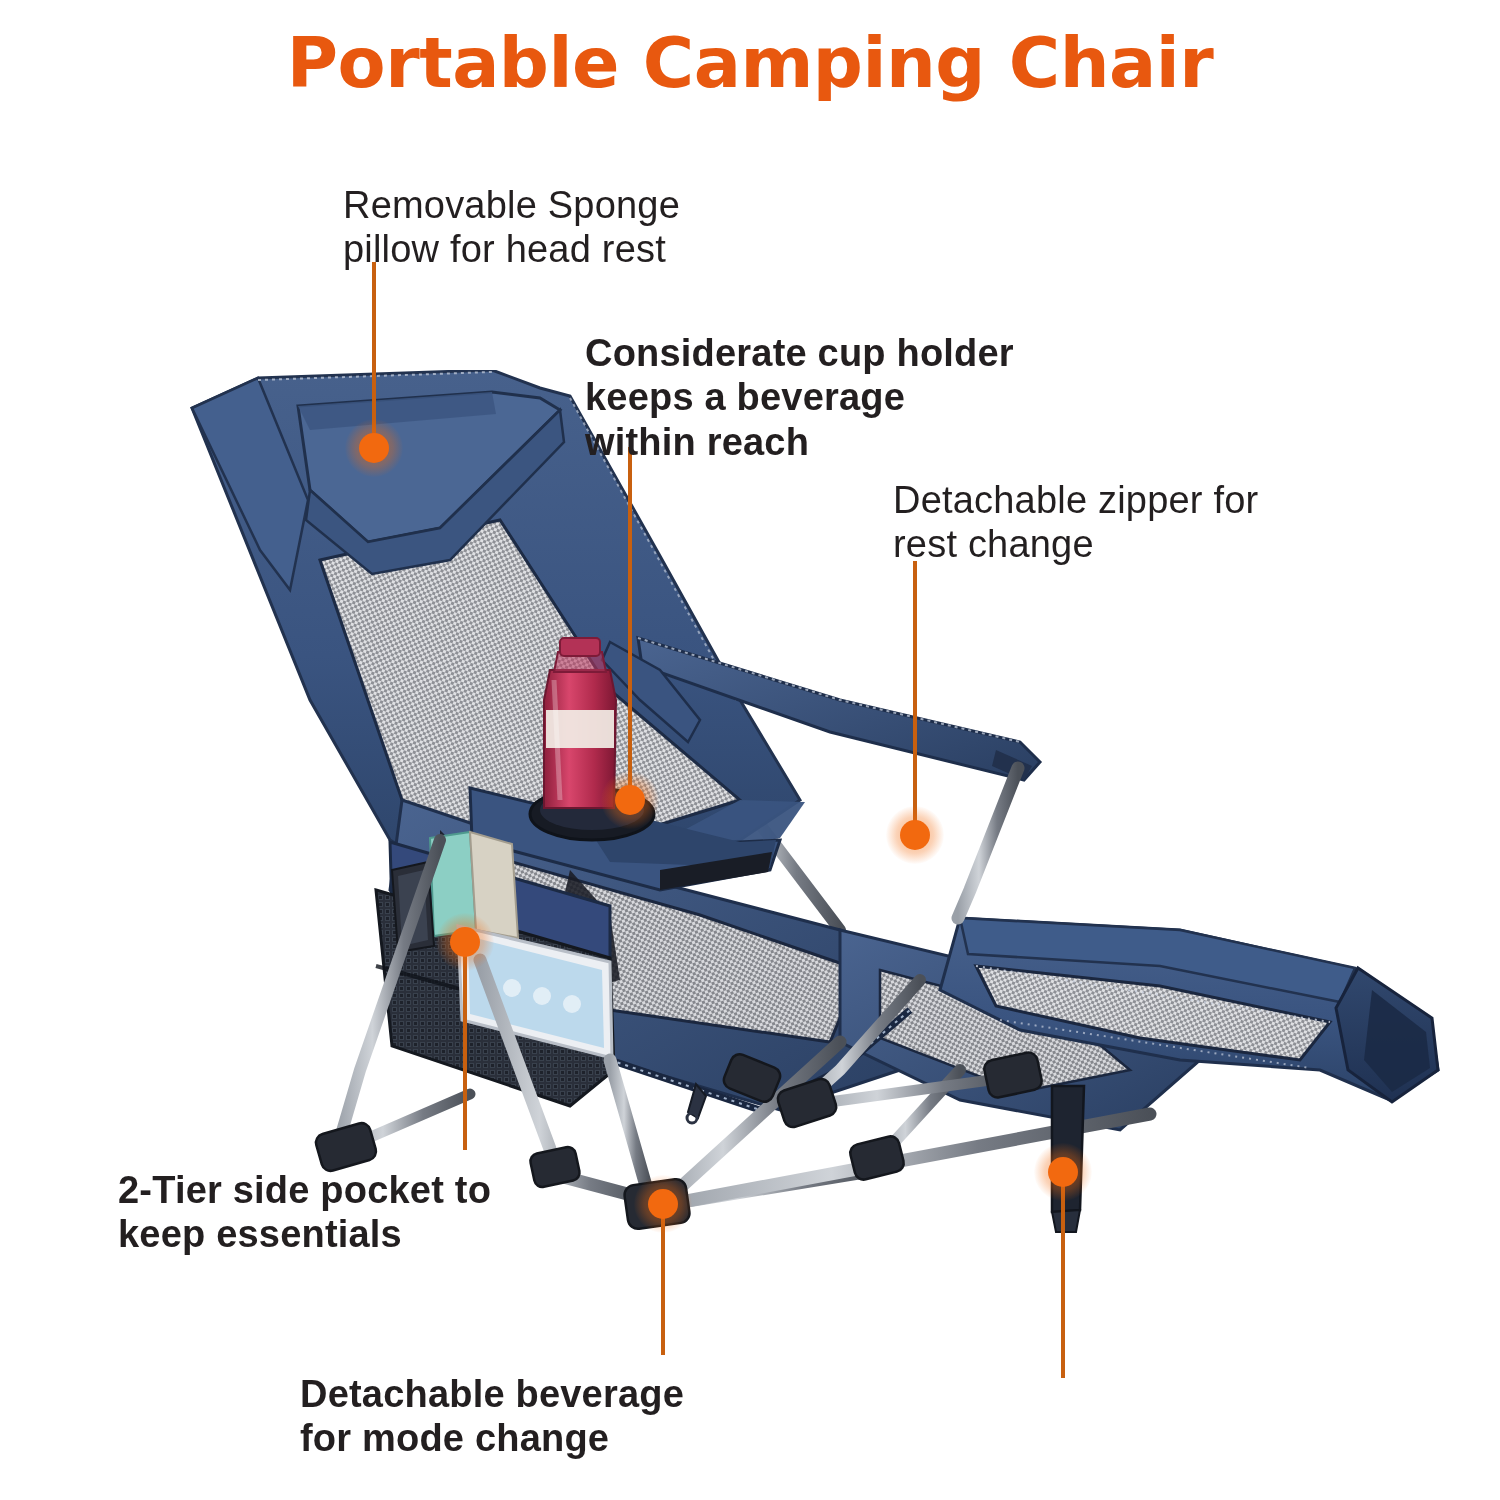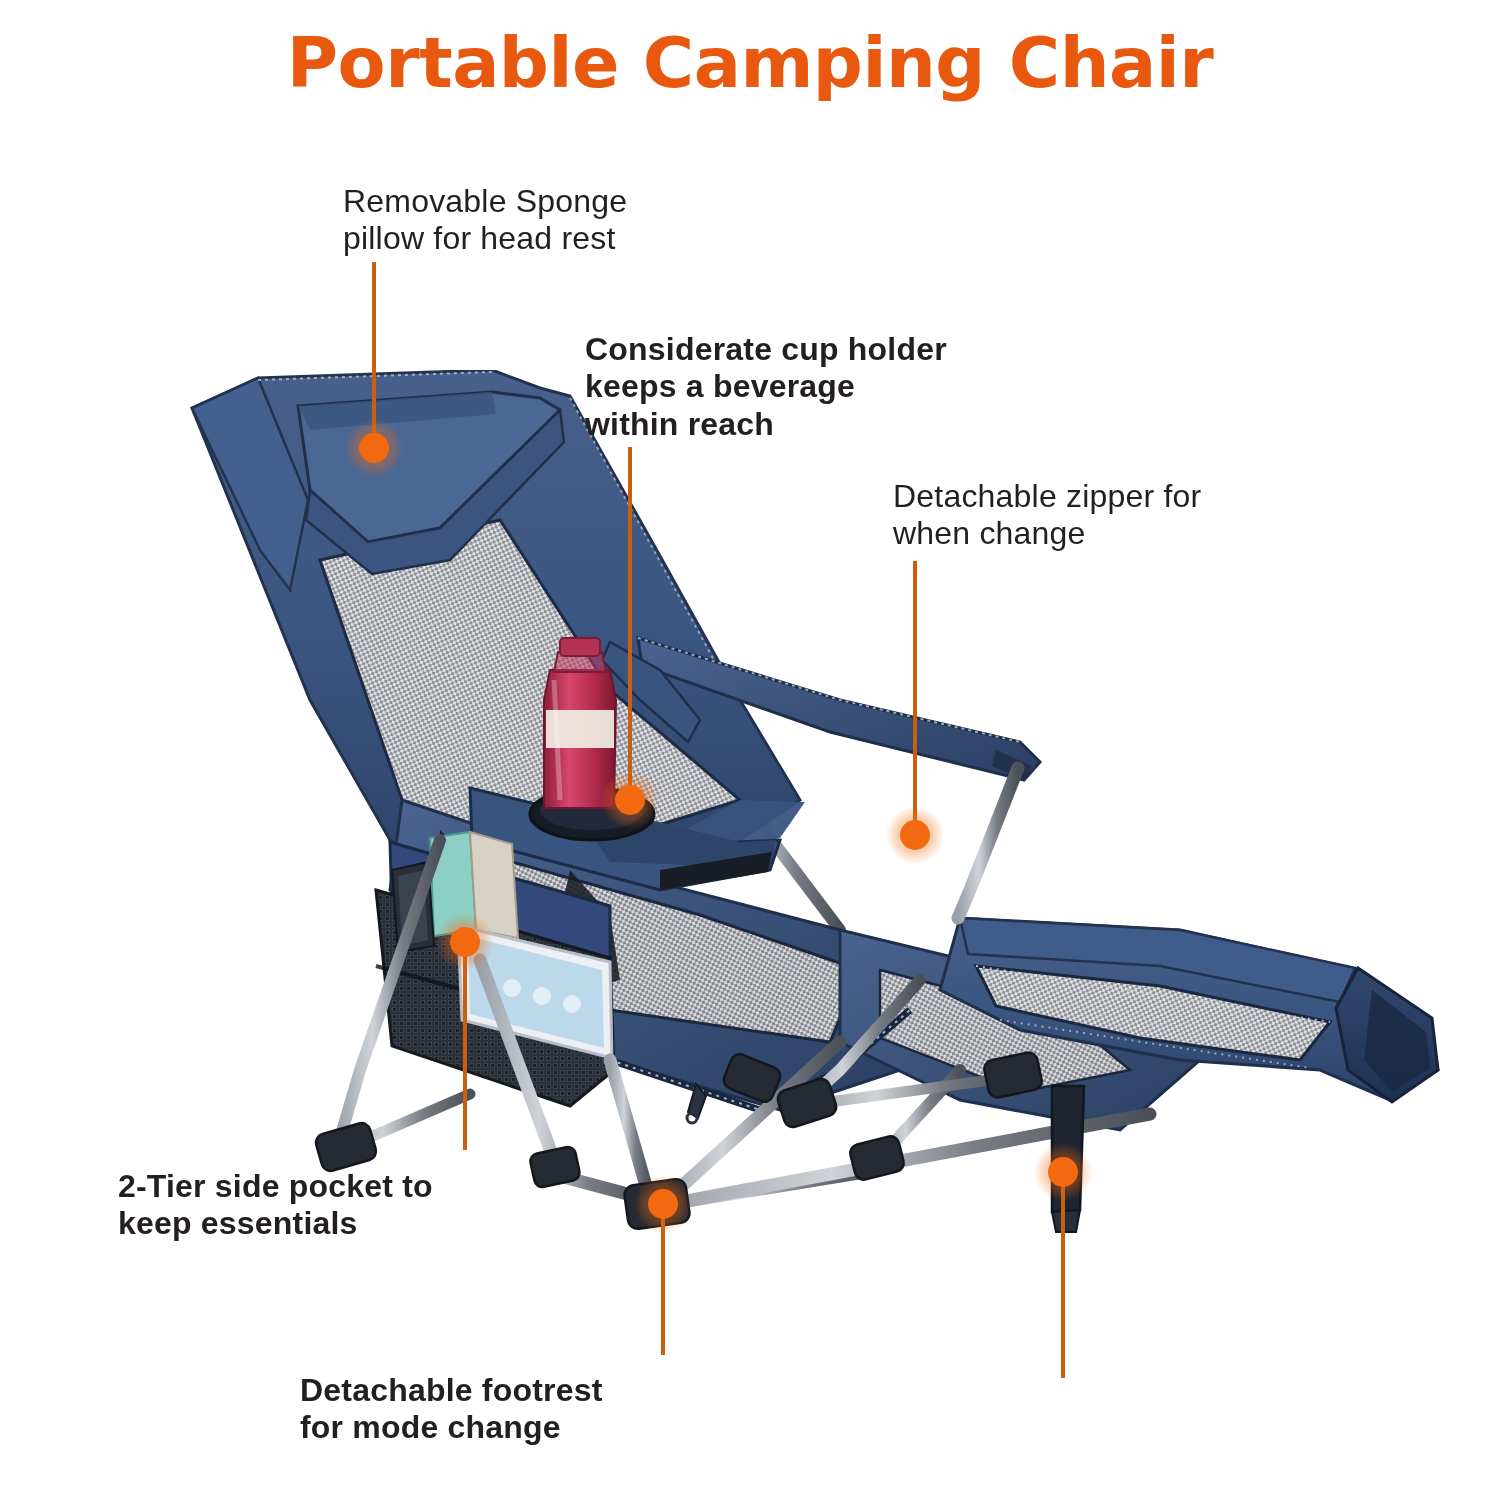--- a/index.html
+++ b/index.html
@@ -22,21 +22,21 @@
     letter-spacing:-0.5px;
     color:#E8580F;
     font-family:"DejaVu Sans", sans-serif;
     white-space:nowrap;
   }
 
   
   .callout{
     position:absolute;
     color:#231f20;
-    font-size:32px;
+    font-size:38px;
     line-height:1.17;
     font-family:"Liberation Sans", sans-serif;
     font-weight:400;
     white-space:pre-line;
     letter-spacing:0.2px;
   }
   .c-left{text-align:left;}
   .c-right{text-align:left;font-weight:bold;}
 
   
@@ -317,22 +317,22 @@
   </div>
 
   <div class="callout c-left" style="left:343px;  top:183px;">Removable Sponge
 pillow for head rest</div>
 
   <div class="callout c-left" style="left:585px;  top:331px;font-weight:bold;">Considerate cup holder
 keeps a beverage
 within reach</div>
 
   <div class="callout c-left" style="left:893px;  top:478px;">Detachable zipper for
-when change</div>
+rest change</div>
 
   <div class="callout c-right" style="left:118px;  top:1168px; width:390px;">2-Tier side pocket to
 keep essentials</div>
 
-  <div class="callout c-right" style="left:300px;  top:1372px; width:400px;">Detachable footrest
+  <div class="callout c-right" style="left:300px;  top:1372px; width:400px;">Detachable beverage
 for mode change</div>
 
 
 </div>
 
 </body></html>

